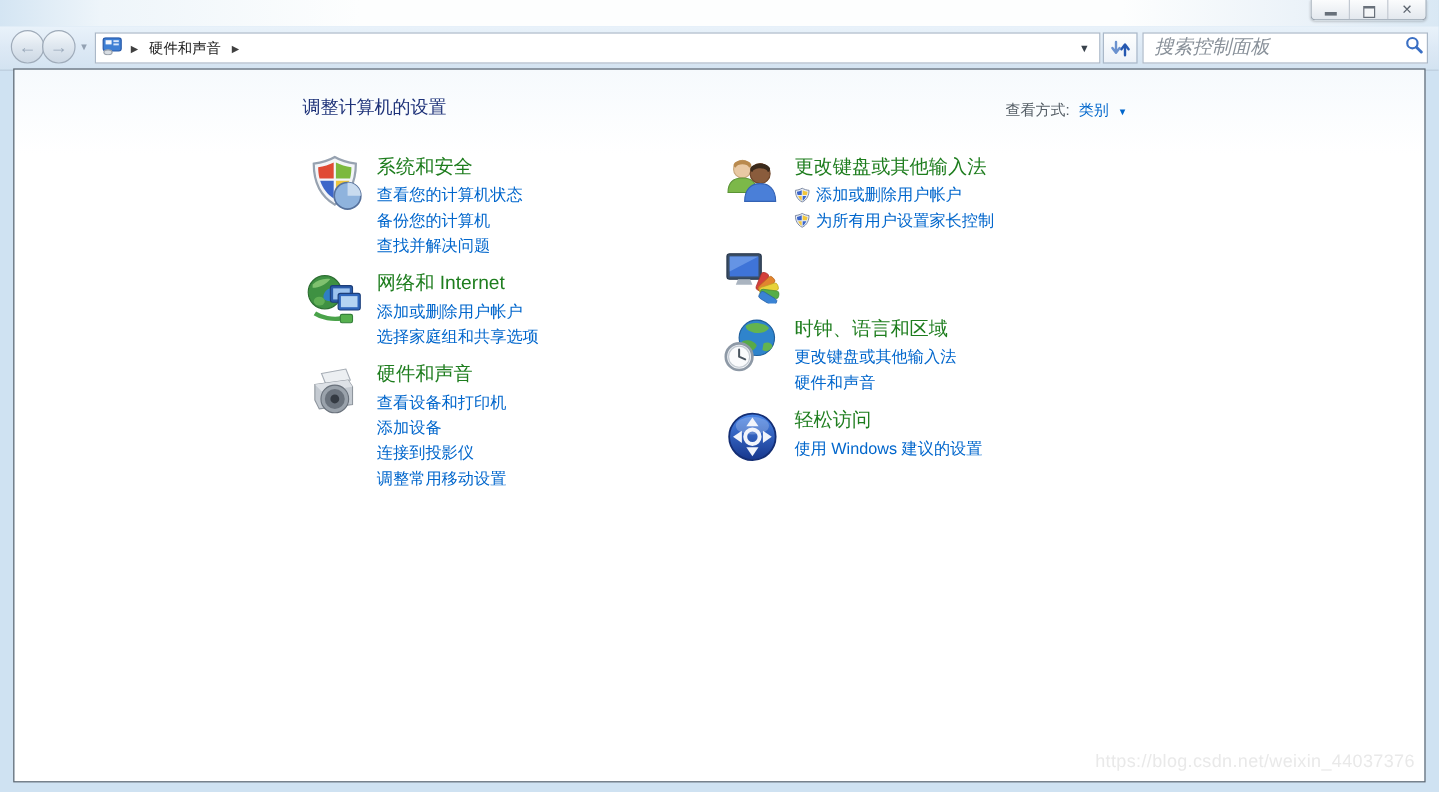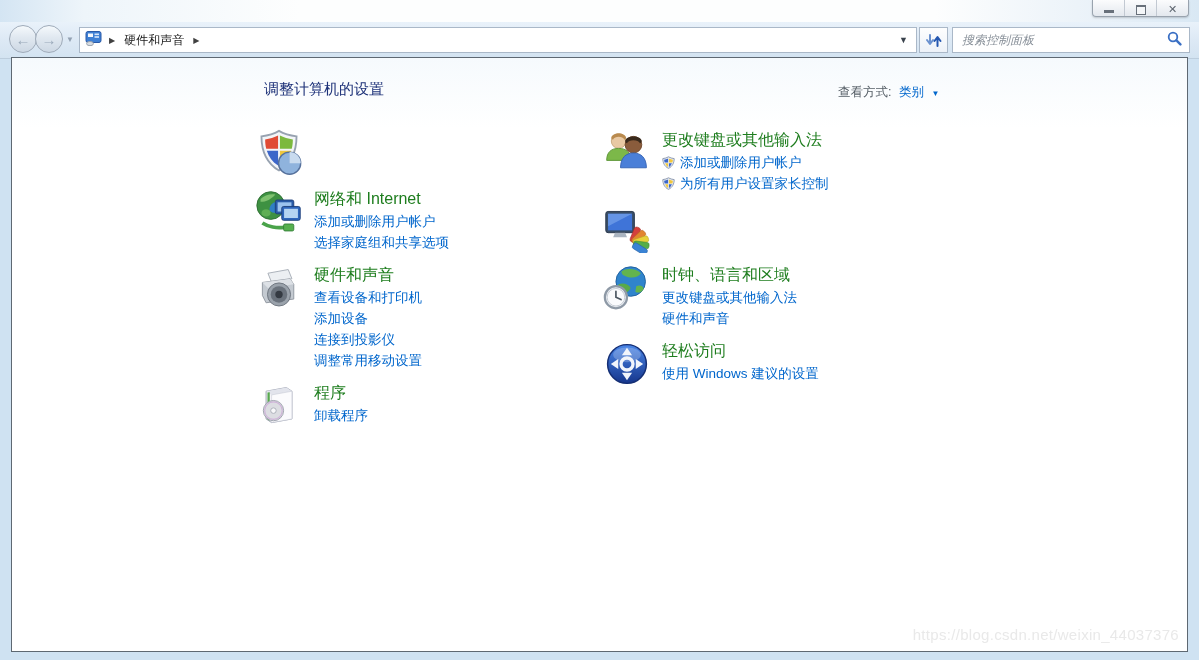--- a/index.html
+++ b/index.html
@@ -52,32 +52,32 @@
     position:absolute;left:919px;top:5px;width:29px;height:26px;box-sizing:border-box;
     background:linear-gradient(#fdfefe,#edf2f8);border:1px solid #aab8c8;
     display:flex;align-items:center;justify-content:center;
   }
   .searchbox{
     position:absolute;left:952px;top:5px;width:238px;height:26px;box-sizing:border-box;
     background:#fff;border:1px solid #aab8c8;
     display:flex;align-items:center;padding:0 7px;
   }
   .searchbox input{
-    flex:1;border:none;outline:none;font-size:12px;background:transparent;
+    flex:1;border:none;outline:none;font-size:16px;background:transparent;
     font-family:"Liberation Sans","DejaVu Sans",sans-serif;color:#b91c1c;
   }
   .searchbox input::placeholder{font-style:italic;color:#878f98;}
   
   .content{
     position:absolute;left:11px;top:57px;width:1177px;height:595px;box-sizing:border-box;
     background:linear-gradient(#f6fafd,#ffffff 70px);
     border:1px solid #5e6872;
   }
   .page-title{
-    position:absolute;left:252px;top:22px;margin:0;
+    position:absolute;left:240px;top:22px;margin:0;
     font-size:15px;font-weight:normal;color:var(--navy);
   }
   .viewby{position:absolute;left:826px;top:26px;font-size:12.5px;white-space:nowrap;}
   .viewby .vb-label{color:#555e66;margin-right:4px;}
   .viewby a{color:var(--link);text-decoration:none;}
   .viewby .varrow{color:var(--link);font-size:8px;margin-left:4px;}
   .col{position:absolute;top:71px;}
   .col-left{left:243px;width:335px;}
   .col-right{left:591px;width:400px;}
   .cat{display:flex;margin-bottom:11px;}
@@ -177,20 +177,32 @@
             <svg width="48" height="48" viewBox="0 0 52 52">
               <path d="M26 2 C31 5 37 7 45 8 C45 21 41 36 26 45 C11 36 7 21 7 8 C15 7 21 5 26 2 Z" fill="#f3f5f8" stroke="#97a2b0" stroke-width="2"></path>
               <path d="M25 7 C21 9 16 10.5 11 11.3 C11 14.5 11.3 18 12.2 21.5 L25 21.5 Z" fill="#e04a34"></path>
               <path d="M27 7 C31 9 36 10.5 41 11.3 C41 14.5 40.7 18 39.8 21.5 L27 21.5 Z" fill="#7cb93e"></path>
               <path d="M12.8 23.5 L25 23.5 L25 39.5 C19 35.8 15 30.2 12.8 23.5 Z" fill="#3c66c9"></path>
               <path d="M27 23.5 L39.2 23.5 C37 30.2 33 35.8 27 39.5 Z" fill="#eec73e"></path>
               <circle cx="37.5" cy="37" r="12" fill="#8fb3dd" stroke="#56719c" stroke-width="1.5"></circle>
               <path d="M37.5 37 L37.5 25 A12 12 0 0 1 49.5 37 Z" fill="#c9dbef"></path>
             </svg>
           </div>
+          <div class="cat-text">
+            <a class="cat-title" href="#">系统和安全</a>
+            <a class="cat-link" href="#">
+              <span>查看您的计算机状态</span>
+            </a>
+            <a class="cat-link" href="#">
+              <span>备份您的计算机</span>
+            </a>
+            <a class="cat-link" href="#">
+              <span>查找并解决问题</span>
+            </a>
+          </div>
         </div>
         <div class="cat">
           <div class="cat-icon">
             <svg width="48" height="48" viewBox="0 0 52 52">
               <circle cx="17" cy="19" r="15" fill="#3e9142" stroke="#2c6e31"></circle>
               <path d="M6 12 C10 8 16 6 22 7 C18 12 12 15 6 15 Z" fill="#7fc16f"></path>
               <path d="M20 16 C26 14 30 18 30 23 C26 28 20 28 16 25 C15 21 17 18 20 16 Z" fill="#2f7fc4"></path>
               <ellipse cx="12" cy="27" rx="5" ry="4" fill="#5fae54"></ellipse>
               <rect x="22" y="13" width="20" height="15" rx="2" fill="#2a5ba8" stroke="#1d3f7a"></rect>
               <rect x="24.5" y="15.5" width="15" height="10" fill="#9cc3ee"></rect>
@@ -227,39 +239,20 @@
               <span>查看设备和打印机</span>
             </a>
             <a class="cat-link" href="#">
               <span>添加设备</span>
             </a>
             <a class="cat-link" href="#">
               <span>连接到投影仪</span>
             </a>
             <a class="cat-link" href="#">
               <span>调整常用移动设置</span>
-            </a>
-          </div>
-        </div>
-        <div class="cat">
-          <div class="cat-icon">
-            <svg width="48" height="48" viewBox="0 0 52 52">
-              <path d="M12 10 L34 6 L40 10 L40 40 L18 44 L12 40 Z" fill="#f4f4f8" stroke="#9aa0b0"></path>
-              <path d="M12 10 L34 6 L40 10 L18 14 Z" fill="#e2e4ec"></path>
-              <path d="M18 14 L40 10 L40 40 L18 44 Z" fill="#fbfbfd" stroke="#c5c9d4" stroke-width="0.6"></path>
-              <path d="M13.5 11.5 L16 11.2 L16 42 L13.5 40.5 Z" fill="#57a84e"></path>
-              <circle cx="20" cy="31" r="11" fill="#dcdde2" stroke="#9aa0aa"></circle>
-              <circle cx="20" cy="31" r="9.5" fill="none" stroke="#c9a0d4" stroke-width="1.2" opacity="0.7"></circle>
-              <circle cx="20" cy="31" r="3" fill="#f8f8fa" stroke="#a8adb6"></circle>
-            </svg>
-          </div>
-          <div class="cat-text">
-            <a class="cat-title" href="#">程序</a>
-            <a class="cat-link" href="#">
-              <span>卸载程序</span>
             </a>
           </div>
         </div>
       </div>
     <div class="col col-right" id="col-right">
         <div class="cat">
           <div class="cat-icon">
             <svg width="48" height="48" viewBox="0 0 52 52">
               <circle cx="17" cy="13" r="8" fill="#e9c9a4" stroke="#c9a87e"></circle>
               <path d="M9 9 C10.5 3.5 23.5 3.5 25 9 C25 10.5 24 11.5 23 11.5 C21.5 7.5 12.5 7.5 11 11.5 C10 11.5 9 10.5 9 9 Z" fill="#b98a4e"></path>

